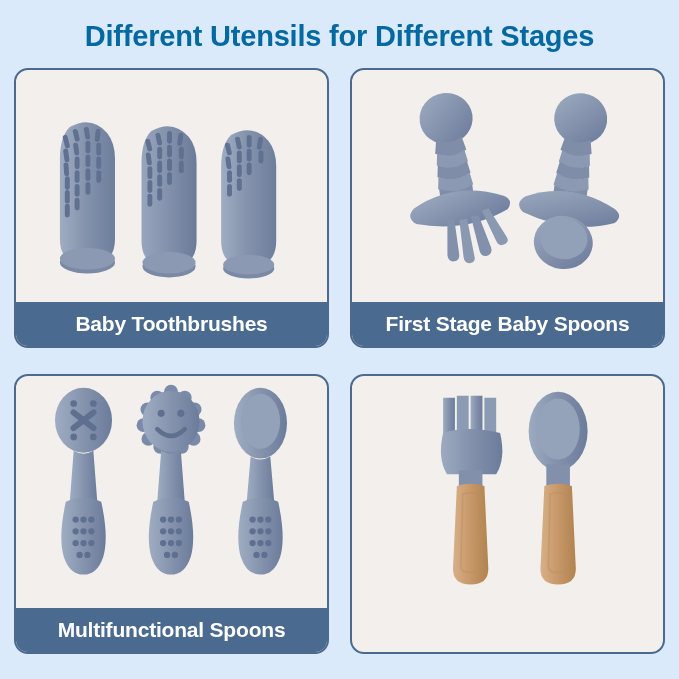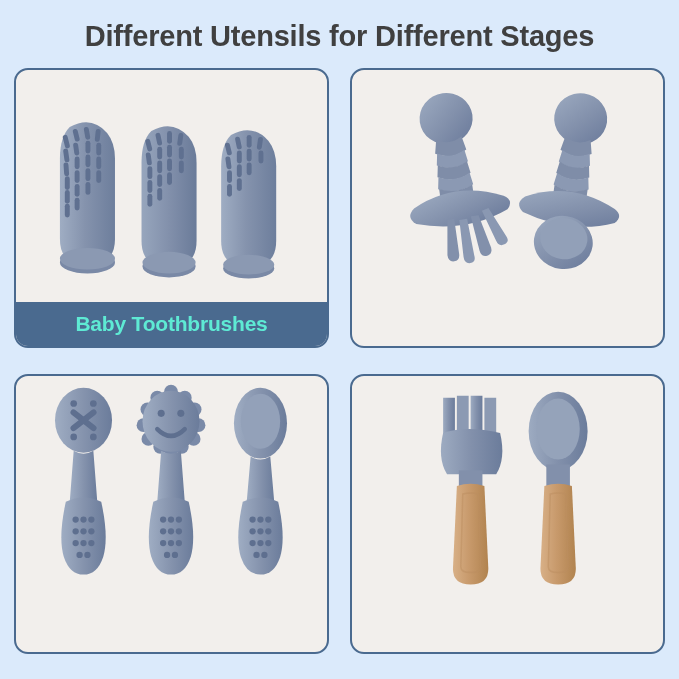--- a/index.html
+++ b/index.html
@@ -21,21 +21,21 @@
     box-sizing: border-box;
   }
   .title {
     position: absolute;
     top: 20px;
     left: 0;
     width: 679px;
     text-align: center;
     font-size: 29px;
     font-weight: bold;
-    color: #404040;
+    color: #0369a1;
     letter-spacing: -0.2px;
   }
   .grid {
     position: absolute;
     top: 68px;
     left: 14px;
     width: 651px;
     height: 586px;
     display: grid;
     grid-template-columns: 315px 315px;
@@ -58,21 +58,21 @@
     right: 0;
     bottom: 44px;
   }
   .card-label {
     position: absolute;
     left: 0;
     right: 0;
     bottom: 0;
     height: 44px;
     background: #4a6a8f;
-    color: #5eead4;
+    color: #ffffff;
     font-size: 21px;
     font-weight: bold;
     display: flex;
     align-items: center;
     justify-content: center;
     letter-spacing: -0.2px;
   }
   svg { display: block; width: 100%; height: 100%; }
 </style>
 </head>
@@ -210,20 +210,21 @@
             <path d="M208 82 q14 8 28 0 l2 12 q-16 9 -32 0 z" fill="#8b99b3"></path>
             <path d="M207 94 q15 8 30 0 l2 12 q-17 9 -34 0 z" fill="#7f8da8"></path>
             <path d="M206 106 q16 8 32 0 l2 12 q-18 9 -36 0 z" fill="#8b99b3"></path>
             <path d="M205 118 q17 8 34 0 l0 10 q-17 9 -34 0 z" fill="#7f8da8"></path>
             <path d="M177 134 q45 -22 92 0 q10 6 2 14 q-44 18 -94 2 q-10 -8 0 -16 z" fill="url(#sil2)"></path>
             <ellipse cx="222" cy="175" rx="30" ry="27" fill="url(#sil2)"></ellipse>
             <ellipse cx="222" cy="171" rx="24" ry="21" fill="#92a0b8"></ellipse>
           </g>
         </svg>
       </div>
+      <div class="card-label">First Stage Baby Spoons</div>
     </div>
 
     <div class="card">
       <div class="card-art">
         <svg viewBox="0 0 315 236" xmlns="http://www.w3.org/2000/svg">
           <defs>
             <linearGradient id="sil3" x1="0" y1="0" x2="1" y2="0">
               <stop offset="0%" stop-color="#9fadc3"></stop>
               <stop offset="50%" stop-color="#8593ad"></stop>
               <stop offset="100%" stop-color="#6b7c9b"></stop>
@@ -309,20 +310,21 @@
                 <circle cx="256" cy="158" r="3.2"></circle>
               <circle cx="240" cy="170" r="3.2"></circle>
                 <circle cx="248" cy="170" r="3.2"></circle>
                 <circle cx="256" cy="170" r="3.2"></circle>
               <circle cx="244" cy="182" r="3.2"></circle>
                 <circle cx="252" cy="182" r="3.2"></circle>
             </g>
           </g>
         </svg>
       </div>
+      <div class="card-label">Multifunctional Spoons</div>
     </div>
 
     <div class="card">
       <div class="card-art">
         <svg viewBox="0 0 315 236" xmlns="http://www.w3.org/2000/svg">
           <defs>
             <linearGradient id="sil4" x1="0" y1="0" x2="1" y2="0">
               <stop offset="0%" stop-color="#9dabc1"></stop>
               <stop offset="50%" stop-color="#8290ab"></stop>
               <stop offset="100%" stop-color="#6b7c9b"></stop>

